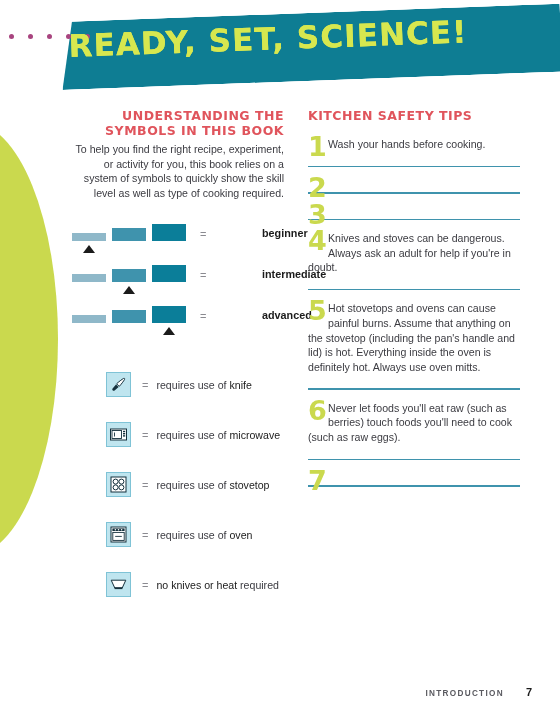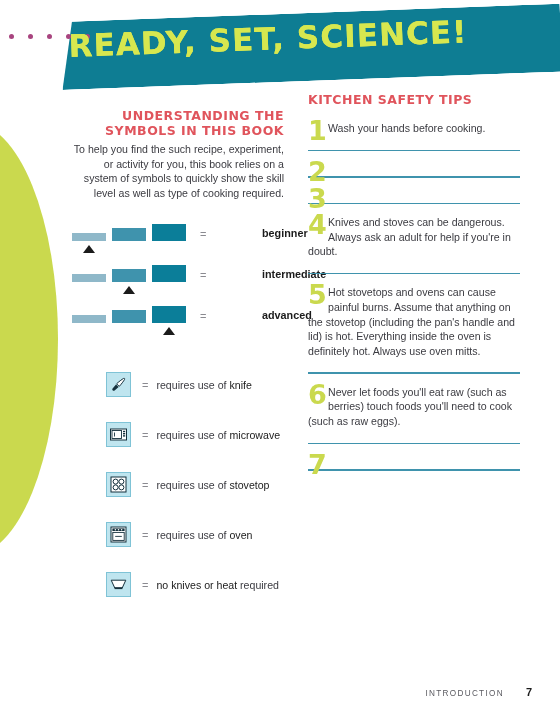--- a/index.html
+++ b/index.html
@@ -50,21 +50,21 @@
     white-space:nowrap;
     z-index:3;
     text-shadow:0 0 0 #d7e74f;
   }
 
   
   .col-left{
     position:absolute;left:68px;top:108px;width:216px;z-index:4;text-align:right;
   }
   .col-right{
-    position:absolute;left:308px;top:92px;width:212px;z-index:4;
+    position:absolute;left:308px;top:108px;width:212px;z-index:4;
   }
   .sec-head{
     color:#e0545c;
     font-family:"DejaVu Sans", sans-serif;
     font-weight:bold;
     font-size:12.5px;
     letter-spacing:.5px;
     line-height:15px;
     margin:0 0 4px 0;
     text-transform:uppercase;
@@ -145,20 +145,21 @@
 
   
   .footer{
     position:absolute;left:0;right:28px;bottom:20px;
     text-align:right;
     z-index:4;
   }
   .footer span{
     color:#5a5a60;font-size:8.2px;letter-spacing:1.3px;
     text-transform:uppercase;
+    font-weight:bold;
   }
   .footer b{
     color:#1b1b1b;font-size:11px;font-weight:bold;margin-left:22px;letter-spacing:0;
   }
 </style>
 </head>
 <body>
 
 <div class="page">
 
@@ -171,21 +172,21 @@
     <i></i>
     <i></i>
   </div>
 
   <div class="banner"></div>
   <div class="banner-title">READY, SET, SCIENCE!</div>
 
   <div class="col-left">
 
     <h2 class="sec-head">UNDERSTANDING THE SYMBOLS IN THIS BOOK</h2>
-    <p class="body-text">To help you find the such recipe, experiment, or activity for you, this book relies on a system of symbols to quickly show the skill level as well as type of cooking required.</p>
+    <p class="body-text">To help you find the right recipe, experiment, or activity for you, this book relies on a system of symbols to quickly show the skill level as well as type of cooking required.</p>
 
     <div class="levels">
 
       <div class="level-row">
         <div class="bars">
           <span class="bar b1"></span>
           <span class="bar b2"></span>
           <span class="bar b3"></span>
         </div>
         <span class="tri p1"></span>

